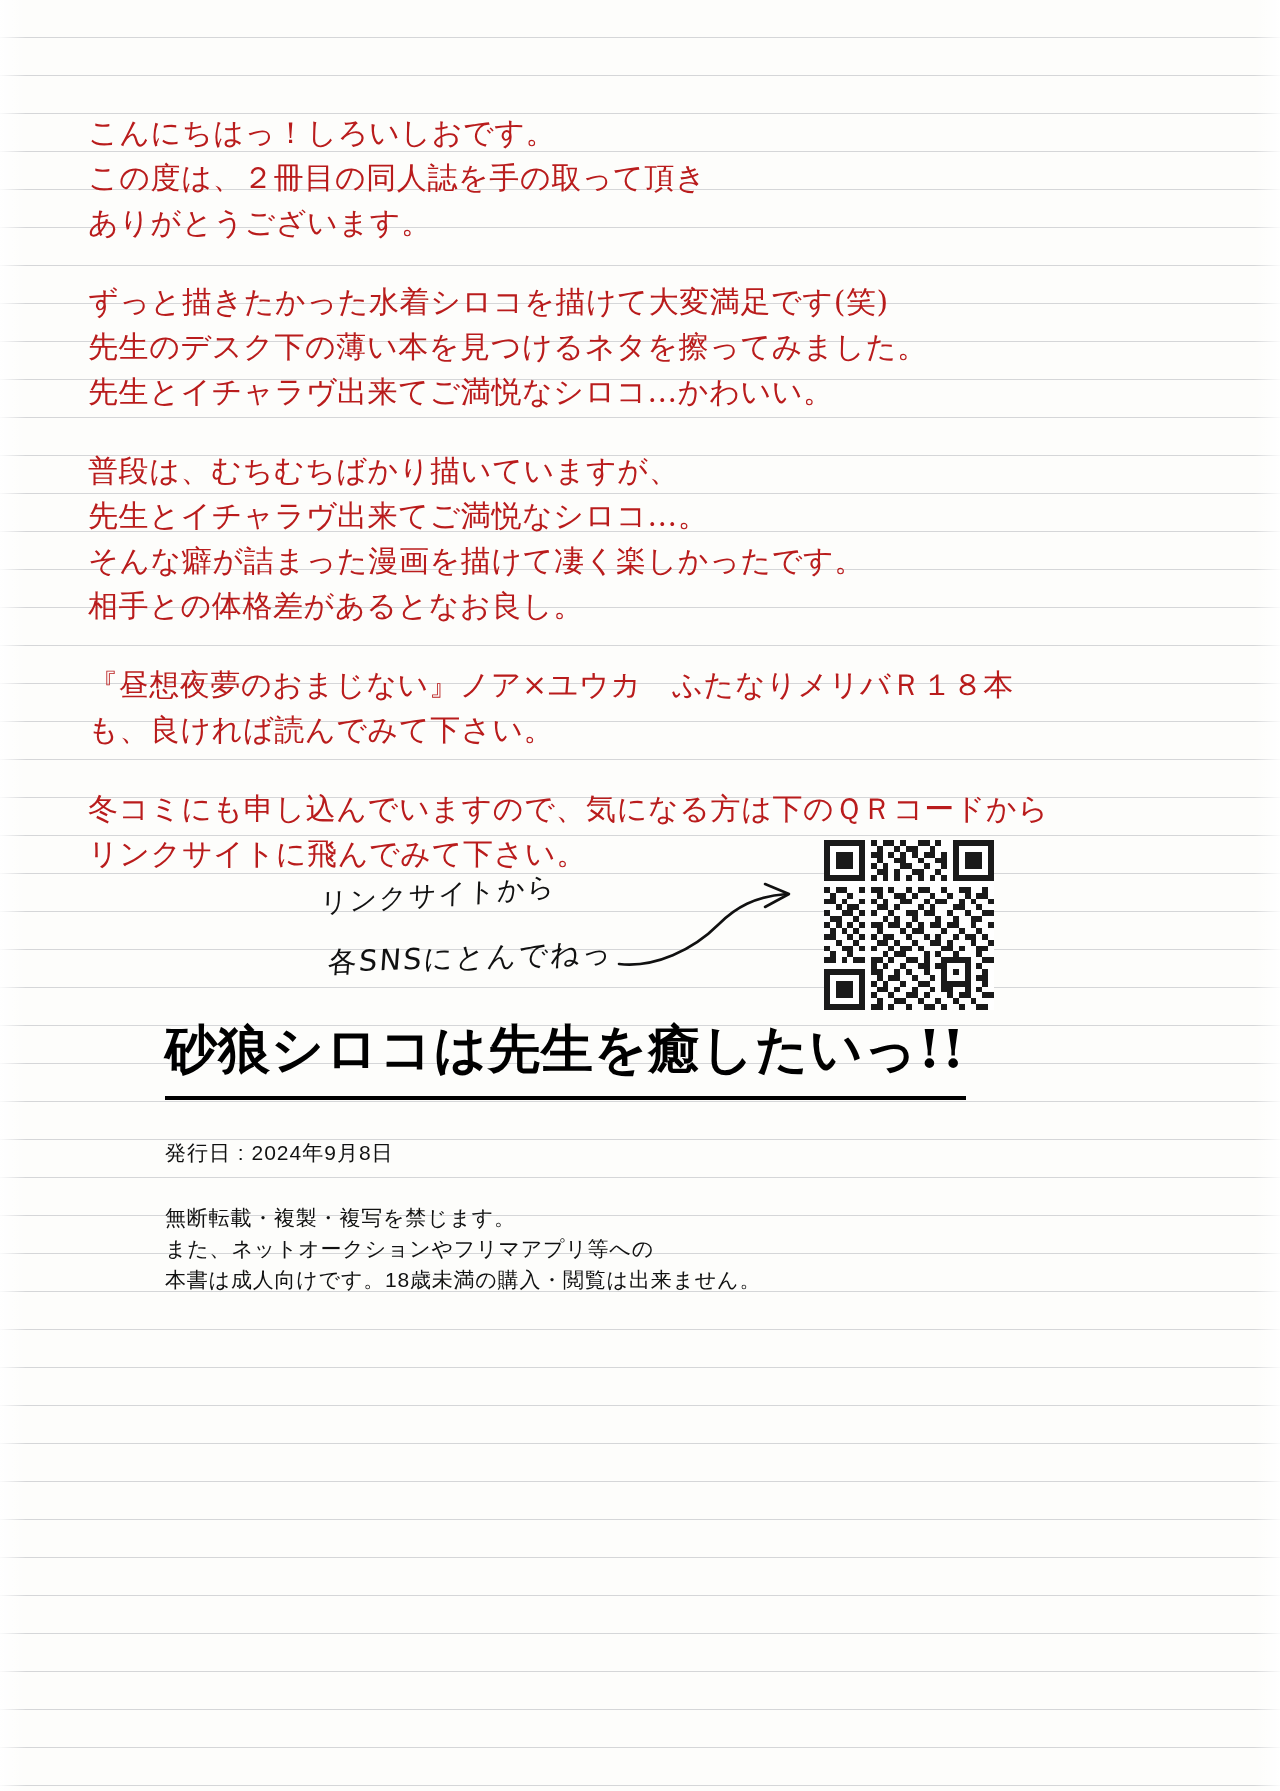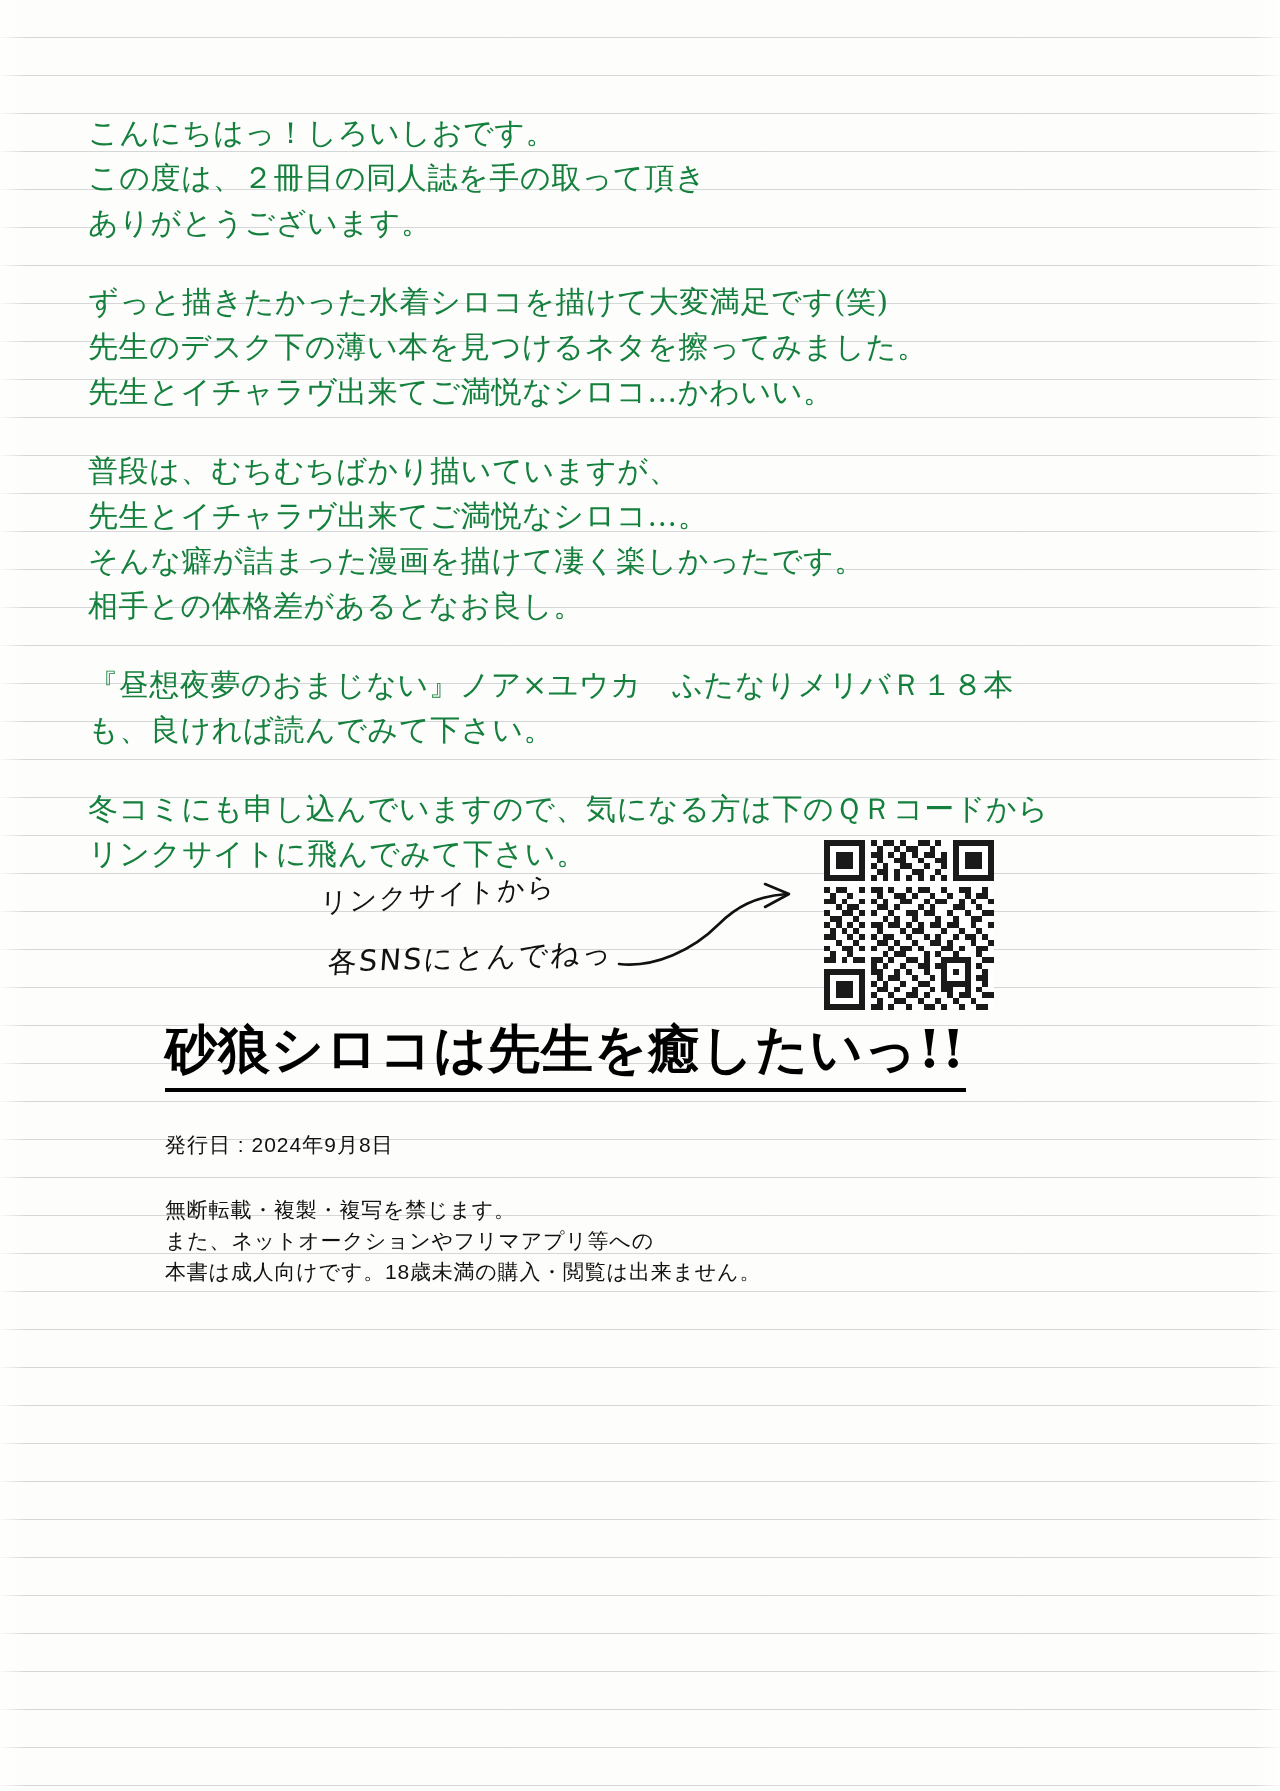--- a/index.html
+++ b/index.html
@@ -63,21 +63,21 @@
   .para {
     margin: 0 0 34px 0;
   }
   .para:last-child { margin-bottom: 12px; }
   .line {
     font-family: "DejaVu Serif", "Liberation Serif", serif;
     font-size: 30px;
     line-height: 45px;
     letter-spacing: 0.6px;
     white-space: pre;
-    color: #15803d;
+    color: #b91c1c;
   }
 
   
   .handwritten {
     position: absolute;
     left: 320px;
     top: 885px;
     width: 420px;
     font-family: "DejaVu Sans", sans-serif;
     color: #111;
@@ -132,21 +132,21 @@
   }
   .book-title {
     font-family: "DejaVu Serif", "Liberation Serif", serif;
     font-weight: bold;
     font-size: 52px;
     line-height: 62px;
     letter-spacing: 1px;
     color: #000;
     border-bottom: 4px solid #000;
     display: inline-block;
-    padding-bottom: 8px;
+    padding-bottom: 16px;
     white-space: nowrap;
   }
   .pub-date {
     margin-top: 38px;
     font-size: 21px;
     letter-spacing: 1px;
     line-height: 30px;
     color: #111;
   }
   .credits {

